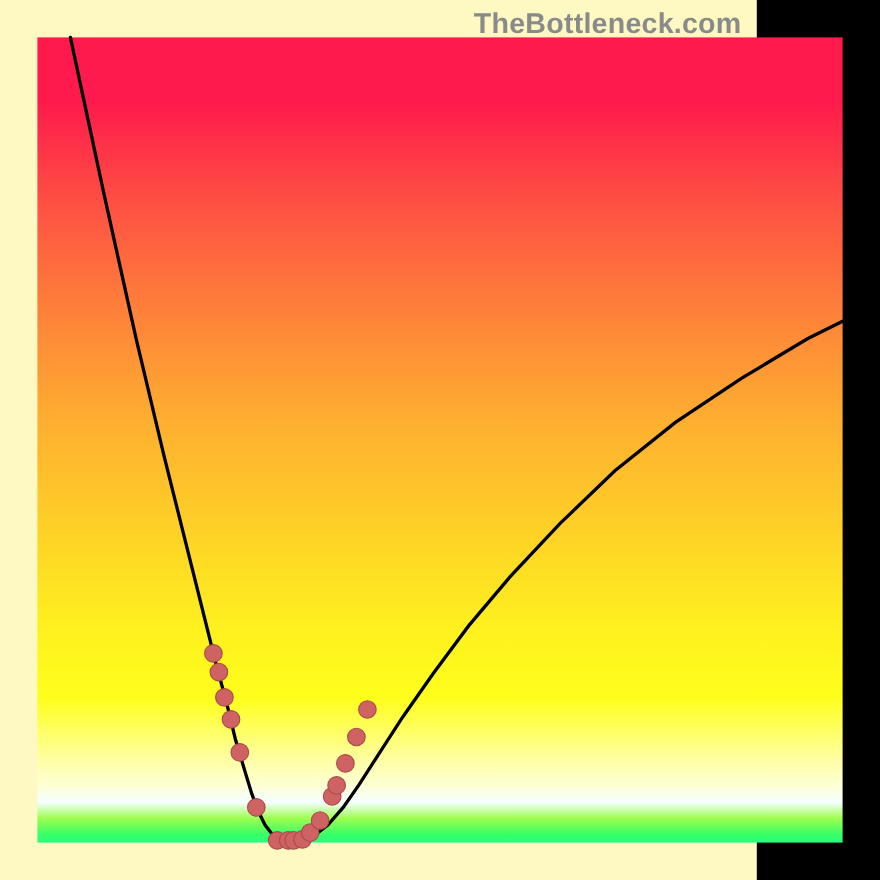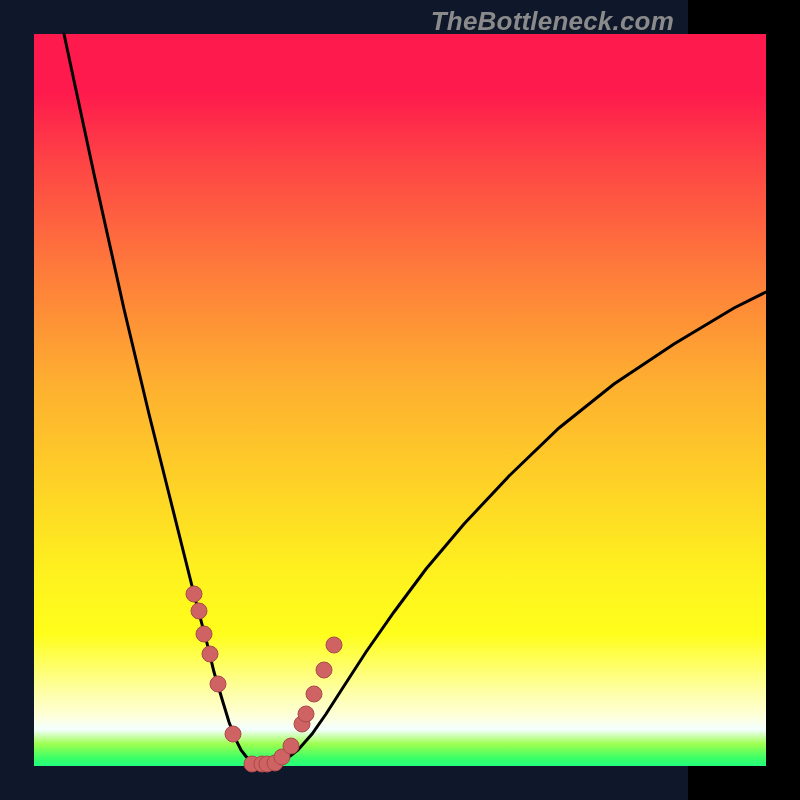--- a/index.html
+++ b/index.html
@@ -9,22 +9,21 @@
     height: 800px;
     background: #000;
     overflow: hidden;
   }
   .frame {
     position: absolute;
     left: 0;
     top: 0;
     width: 688px;
     height: 800px;
-    background: #0f172a;
-    font-style: italic;
+    background: #fef9c3;
   }
   .plot {
     position: absolute;
     left: 34px;
     top: 34px;
     width: 732px;
     height: 732px;
     background: linear-gradient(to bottom,
       #fe1a4c 0%,
       #fe1a4c 8%,

